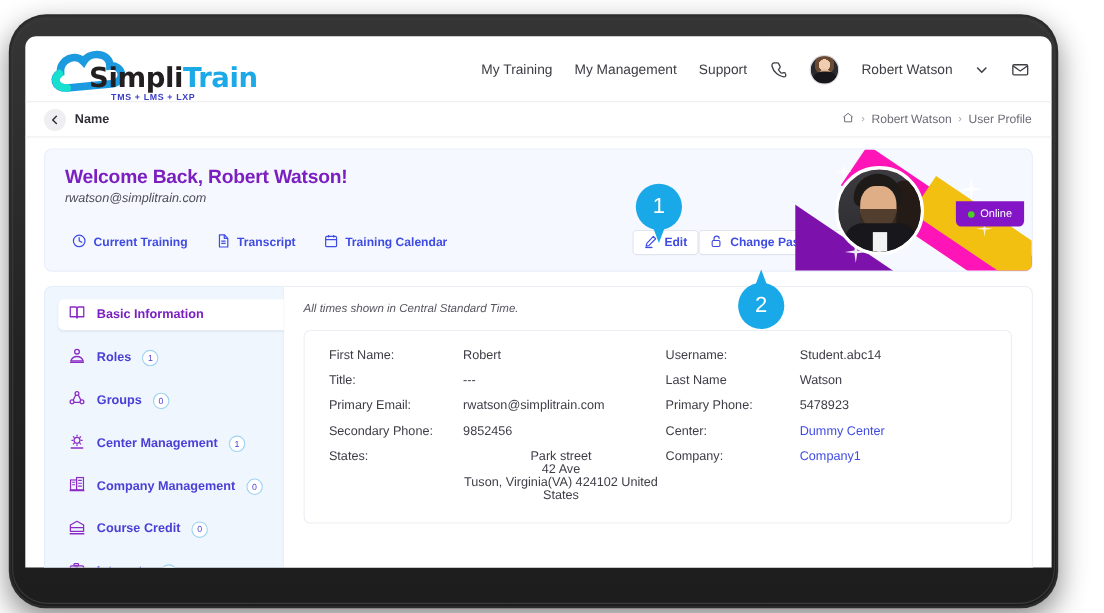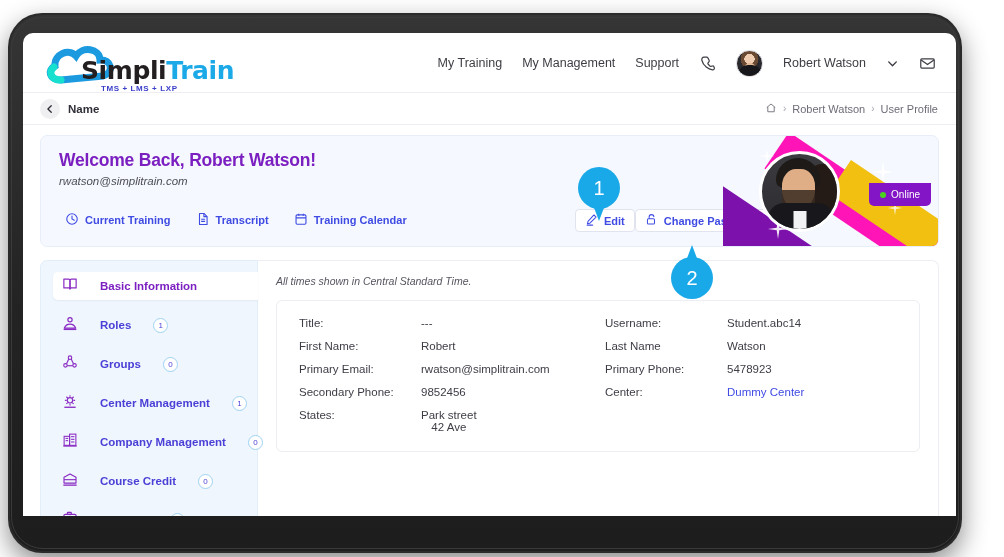--- a/index.html
+++ b/index.html
@@ -177,21 +177,21 @@
 
   
   .body-wrap{ position:relative; margin:13px 17px 0 17px; display:flex; gap:0; }
 
   .sidebar{
     width:218px; background:#eff6fd; border:1px solid #e3eefb;
     border-radius:7px 0 0 7px; padding:11px 0 20px 0; min-height:240px;
     position:relative;
   }
   .side-item{
-    display:flex; align-items:center; gap:22px;
+    display:flex; align-items:center; gap:10px;
     height:28px; margin:0 0 11px 12px; padding-left:9px; cursor:pointer;
   }
   .side-item .lbl{ font-size:11.5px; font-weight:700; color:#4a3fd6; white-space:nowrap; }
   .side-item.active{
     background:#fff; border-radius:5px 0 0 5px; margin-right:-1px;
     box-shadow:0 1px 2px rgba(30,40,80,.06);
   }
   .side-item.active .lbl{ color:#7b1fc1; }
   .count{
     min-width:15px; height:15px; border-radius:50%;
@@ -490,60 +490,65 @@
       </div>
 
       <div class="panel">
         <div class="panel-head">
           <div class="ph-note">All times shown in Central Standard Time.</div>
         </div>
 
         <div class="detail-box">
           <div class="col left">
             <div class="row">
+              <span class="k">First Name:</span>
+              <span class="v">Robert</span>
+            </div>
+            <div class="row">
               <span class="k">Title:</span>
               <span class="v muted">---</span>
-            </div>
-            <div class="row">
-              <span class="k">First Name:</span>
-              <span class="v">Robert</span>
             </div>
             <div class="row">
               <span class="k">Primary Email:</span>
               <span class="v">rwatson@simplitrain.com</span>
             </div>
             <div class="row">
               <span class="k">Secondary Phone:</span>
               <span class="v">9852456</span>
             </div>
             <div class="row">
               <span class="k">States:</span>
               <span class="v">
                 <span class="ln">Park street</span>
                 <span class="ln">42 Ave</span>
+                <span class="ln">Tuson, Virginia(VA) 424102 United States</span>
               </span>
             </div>
           </div>
 
           <div class="col right">
             <div class="row">
               <span class="k">Username:</span>
               <span class="v">Student.abc14</span>
             </div>
             <div class="row">
               <span class="k">Last Name</span>
               <span class="v">Watson</span>
             </div>
             <div class="row">
               <span class="k">Primary Phone:</span>
               <span class="v">5478923</span>
             </div>
             <div class="row">
               <span class="k">Center:</span>
               <span class="v link">Dummy Center</span>
+            </div>
+            <div class="row">
+              <span class="k">Company:</span>
+              <span class="v link">Company1</span>
             </div>
           </div>
         </div>
       </div>
     </div>
 
   </div>
 
   <div class="callout down" id="callout-1">1</div>
   <div class="callout up" id="callout-2">2</div>

